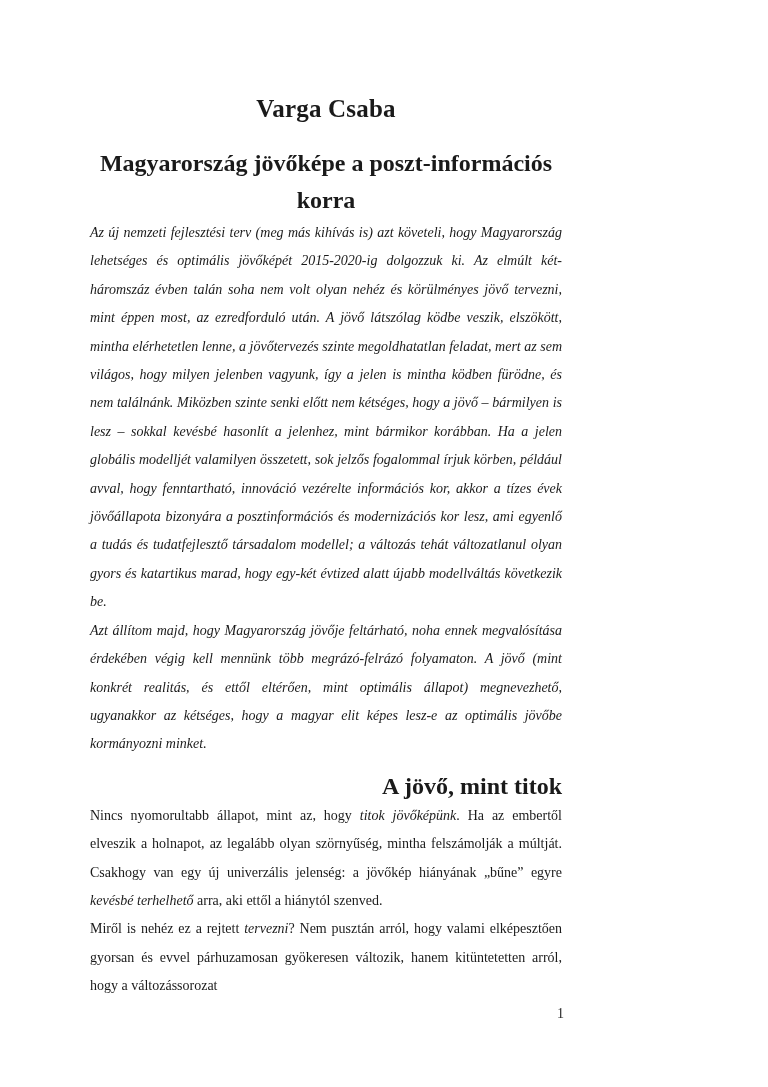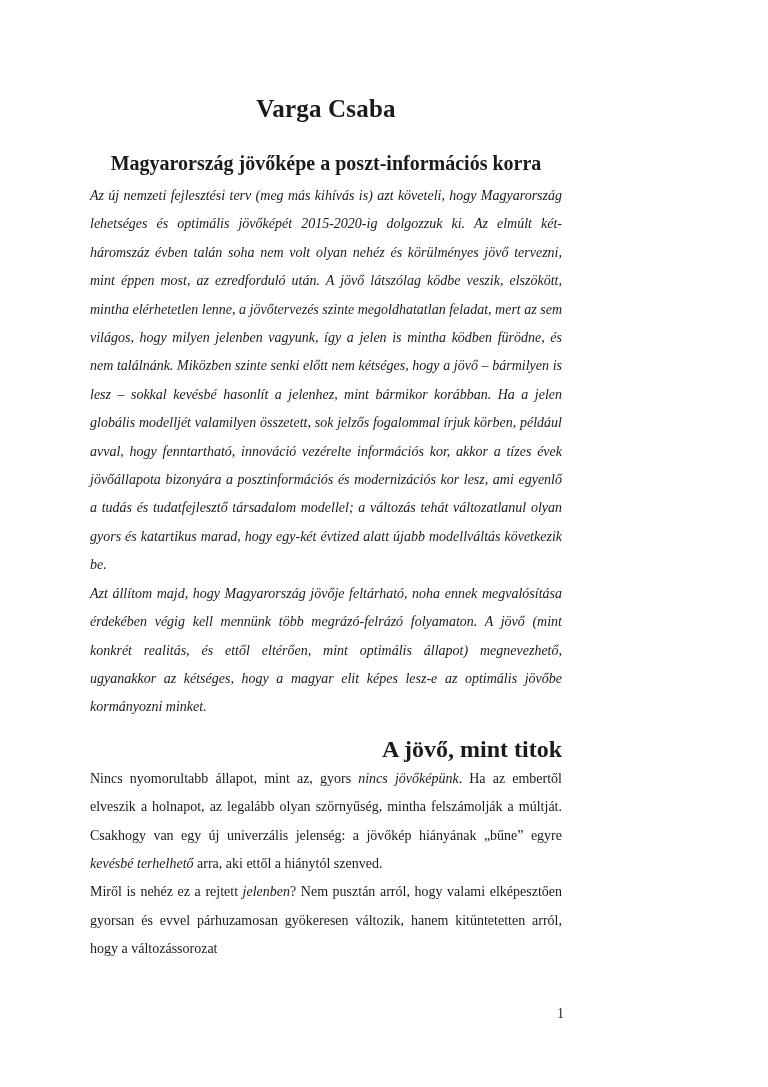--- a/index.html
+++ b/index.html
@@ -21,21 +21,21 @@
     padding: 94px 90px 0 90px;
   }
   .author-line {
     font-size: 25px;
     font-weight: bold;
     text-align: center;
     line-height: 30px;
     letter-spacing: 0.2px;
   }
   .doc-title {
-    font-size: 20px;
+    font-size: 24px;
     font-weight: bold;
     text-align: center;
     line-height: 37px;
     margin-top: 21px;
   }
   p.body-text {
     font-size: 14px;
     line-height: 28.4px;
     text-align: justify;
     margin: 0;
@@ -74,20 +74,20 @@
     <div class="author-line">Varga Csaba</div>
 
     <h1 class="doc-title" style="margin-bottom:0;">Magyarország jövőképe a poszt-információs korra</h1>
 
     <p class="body-text lead p1">Az új nemzeti fejlesztési terv (meg más kihívás is) azt követeli, hogy Magyarország lehetséges és optimális jövőképét 2015-2020-ig dolgozzuk ki. Az elmúlt két-háromszáz évben talán soha nem volt olyan nehéz és körülményes jövő tervezni, mint éppen most, az ezredforduló után. A jövő látszólag ködbe veszik, elszökött, mintha elérhetetlen lenne, a jövőtervezés szinte megoldhatatlan feladat, mert az sem világos, hogy milyen jelenben vagyunk, így a jelen is mintha ködben fürödne, és nem találnánk. Miközben szinte senki előtt nem kétséges, hogy a jövő – bármilyen is lesz – sokkal kevésbé hasonlít a jelenhez, mint bármikor korábban. Ha a jelen globális modelljét valamilyen összetett, sok jelzős fogalommal írjuk körben, például avval, hogy fenntartható, innováció vezérelte információs kor, akkor a tízes évek jövőállapota bizonyára a posztinformációs és modernizációs kor lesz, ami egyenlő a tudás és tudatfejlesztő társadalom modellel; a változás tehát változatlanul olyan gyors és katartikus marad, hogy egy-két évtized alatt újabb modellváltás következik be.</p>
 
     <p class="body-text lead p2">Azt állítom majd, hogy Magyarország jövője feltárható, noha ennek megvalósítása érdekében végig kell mennünk több megrázó-felrázó folyamaton. A jövő (mint konkrét realitás, és ettől eltérően, mint optimális állapot) megnevezhető, ugyanakkor az kétséges, hogy a magyar elit képes lesz-e az optimális jövőbe kormányozni minket.</p>
 
     <h2 class="section-heading" style="margin-bottom:0;">A jövő, mint titok</h2>
 
-    <p class="body-text p3"><span>Nincs nyomorultabb állapot, mint az, gyors </span><em>nincs jövőképünk</em><span>. Ha az embertől elveszik a holnapot, az legalább olyan szörnyűség, mintha felszámolják a múltját. Csakhogy van egy új univerzális jelenség: a jövőkép hiányának „bűne” egyre </span><em>kevésbé terhelhető</em><span> arra, aki ettől a hiánytól szenved.</span></p>
+    <p class="body-text p3"><span>Nincs nyomorultabb állapot, mint az, hogy </span><em>titok jövőképünk</em><span>. Ha az embertől elveszik a holnapot, az legalább olyan szörnyűség, mintha felszámolják a múltját. Csakhogy van egy új univerzális jelenség: a jövőkép hiányának „bűne” egyre </span><em>kevésbé terhelhető</em><span> arra, aki ettől a hiánytól szenved.</span></p>
 
-    <p class="body-text p4"><span>Miről is nehéz ez a rejtett </span><em>jelenben</em><span>? Nem pusztán arról, hogy valami elképesztően gyorsan és evvel párhuzamosan gyökeresen változik, hanem kitüntetetten arról, hogy a változássorozat</span></p>
+    <p class="body-text p4"><span>Miről is nehéz ez a rejtett </span><em>tervezni</em><span>? Nem pusztán arról, hogy valami elképesztően gyorsan és evvel párhuzamosan gyökeresen változik, hanem kitüntetetten arról, hogy a változássorozat</span></p>
 
   </div>
 
   <div class="page-number">1</div>
 </div>
 
 </body></html>

